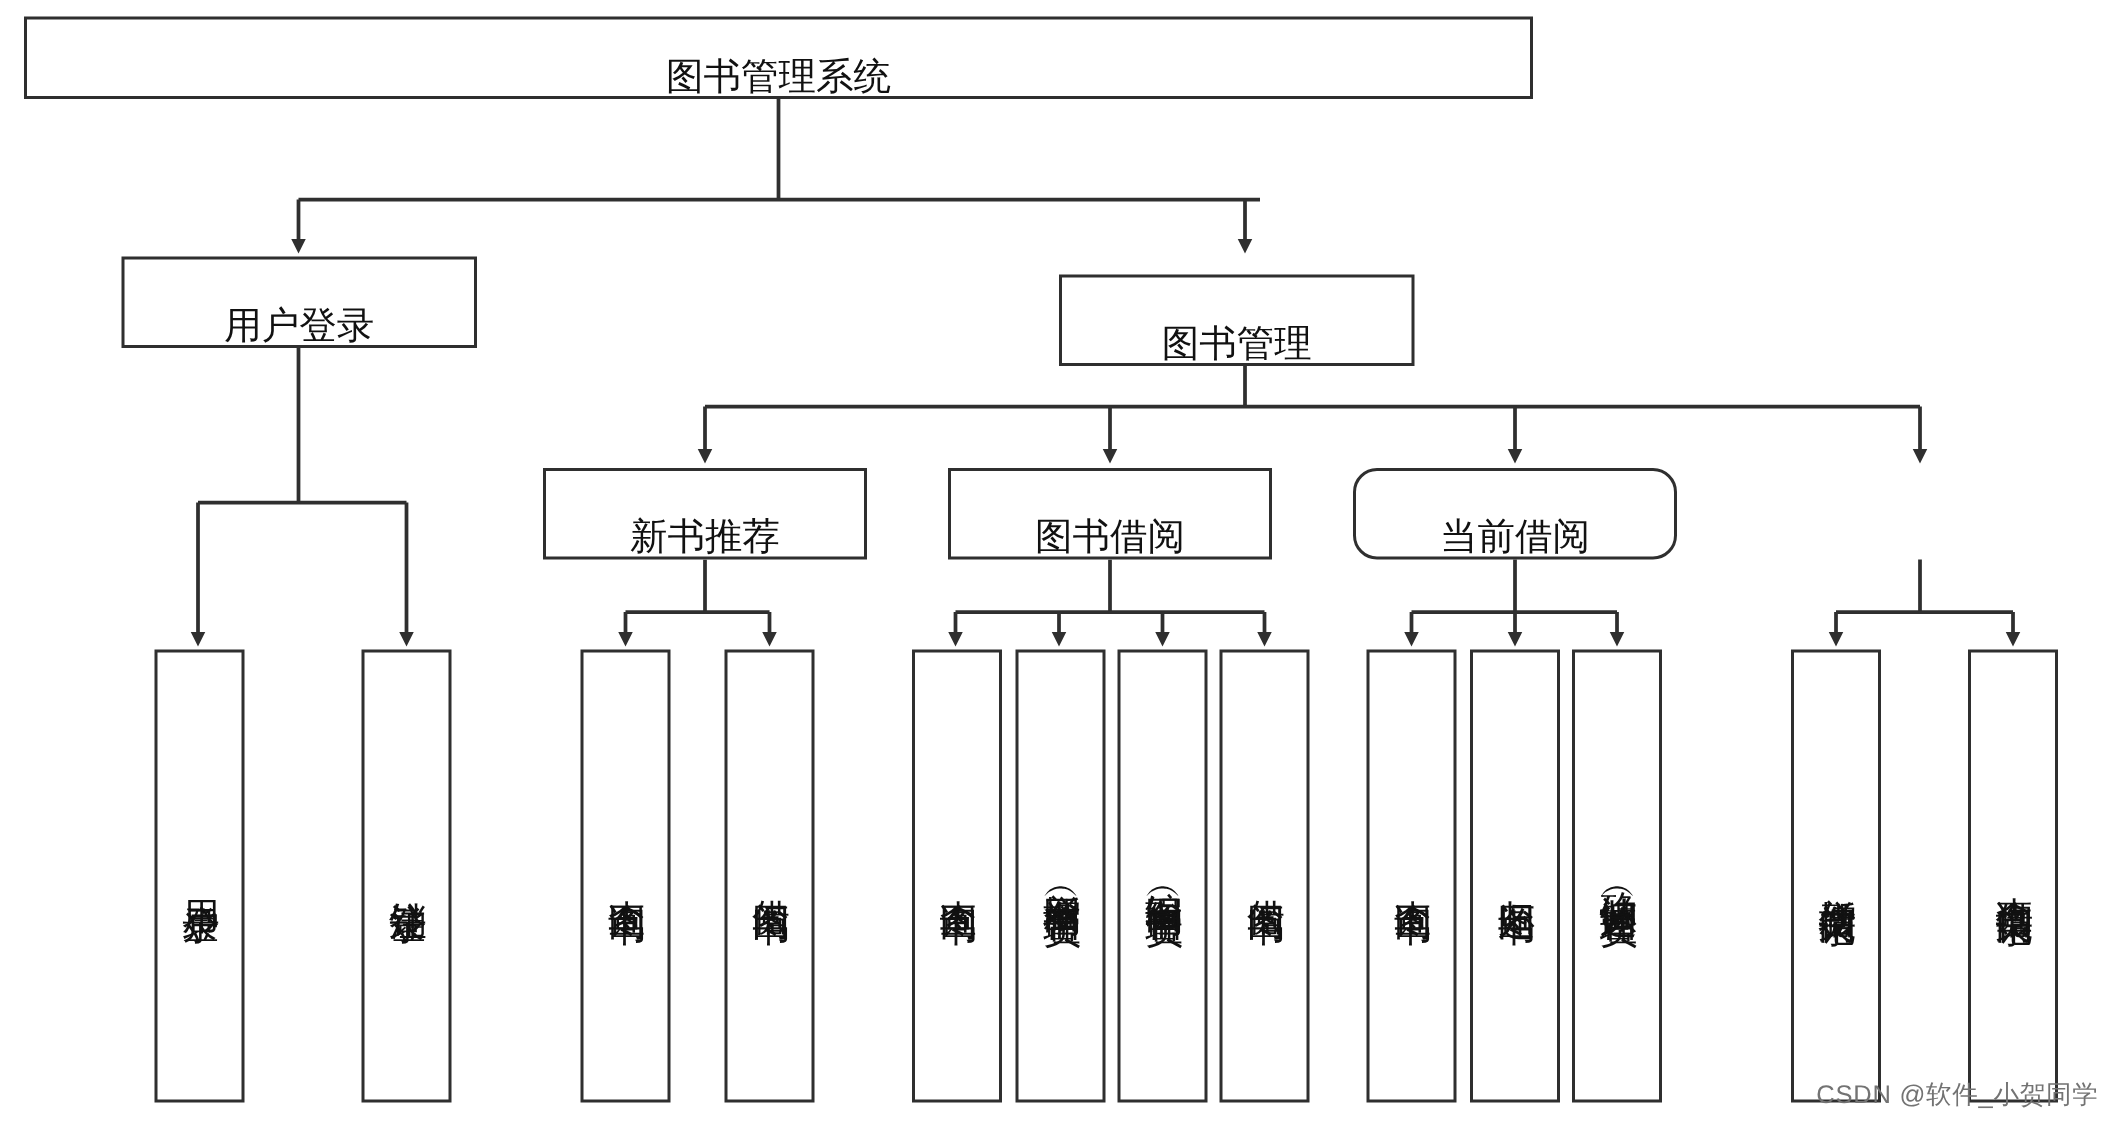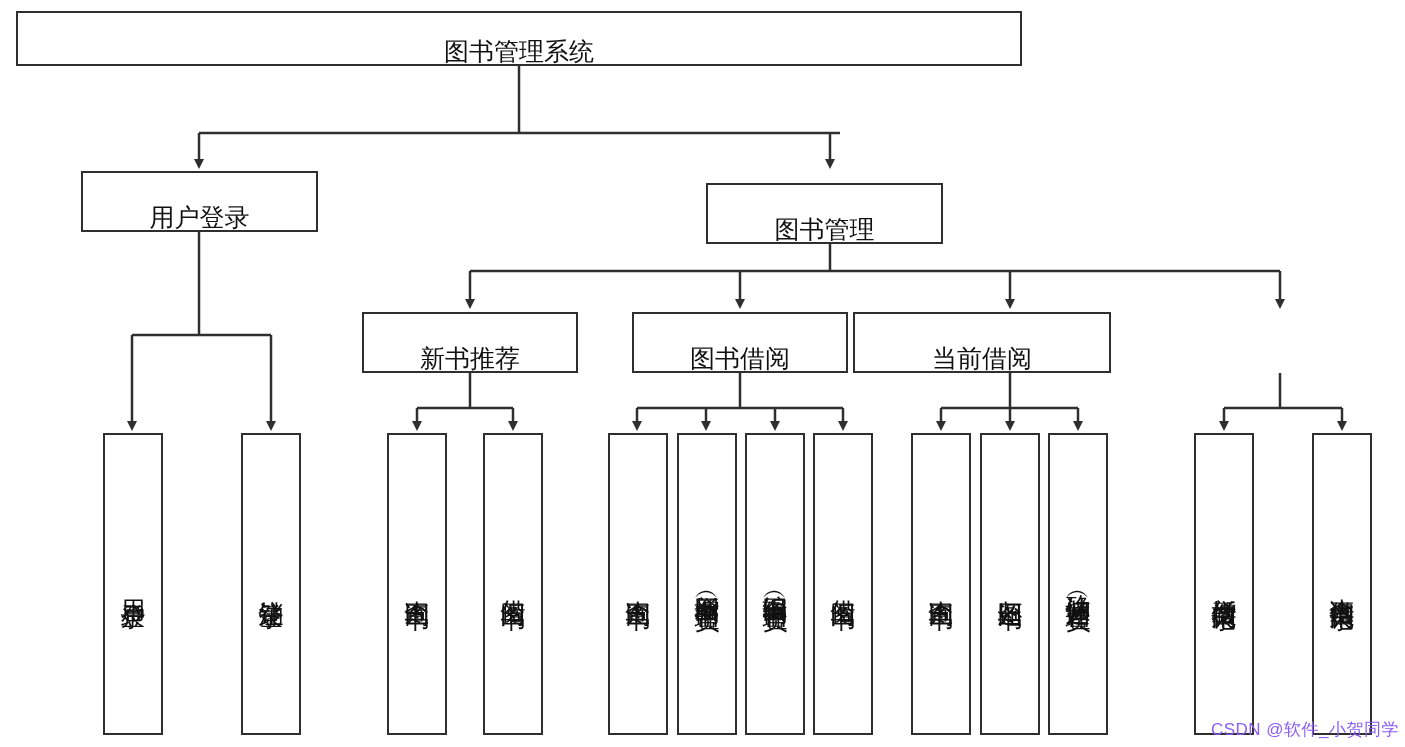--- a/index.html
+++ b/index.html
@@ -54,21 +54,21 @@
     font-size: 25px;
     line-height: 1.08;
     letter-spacing: 2px;
     white-space: nowrap;
   }
   .watermark {
     position: absolute;
     right: 6px;
     bottom: 6px;
     font-size: 17px;
-    color: #8b5cf6;
+    color: #737373;
     letter-spacing: 0.5px;
     white-space: nowrap;
     font-family: "Liberation Sans", "DejaVu Sans", sans-serif;
   }
 </style>
 </head>
 <body>
 
 <div id="canvas">
 
@@ -132,21 +132,21 @@
   <div class="node horiz" style="left:706px; top:171px; width:237px; height:61px;margin-top:12px;">
     <span class="label">图书管理</span>
   </div>
 
   <div class="node horiz" style="left:362px; top:312px; width:216px; height:61px;">
     <span class="label">新书推荐</span>
   </div>
   <div class="node horiz" style="left:632px; top:312px; width:216px; height:61px;">
     <span class="label">图书借阅</span>
   </div>
-  <div class="node horiz" style="left:853px; top:312px; width:258px; height:61px;">
+  <div class="node horiz" style="left:902px; top:312px; width:216px; height:61px;border-radius:16px;">
     <span class="label">当前借阅</span>
   </div>
 
   <div class="node vert" style="left:103px; top:433px; width:60px; height:302px;">
     <span class="label">用户登录</span>
   </div>
   <div class="node vert" style="left:241px; top:433px; width:60px; height:302px;">
     <span class="label">注销登录</span>
   </div>
 

